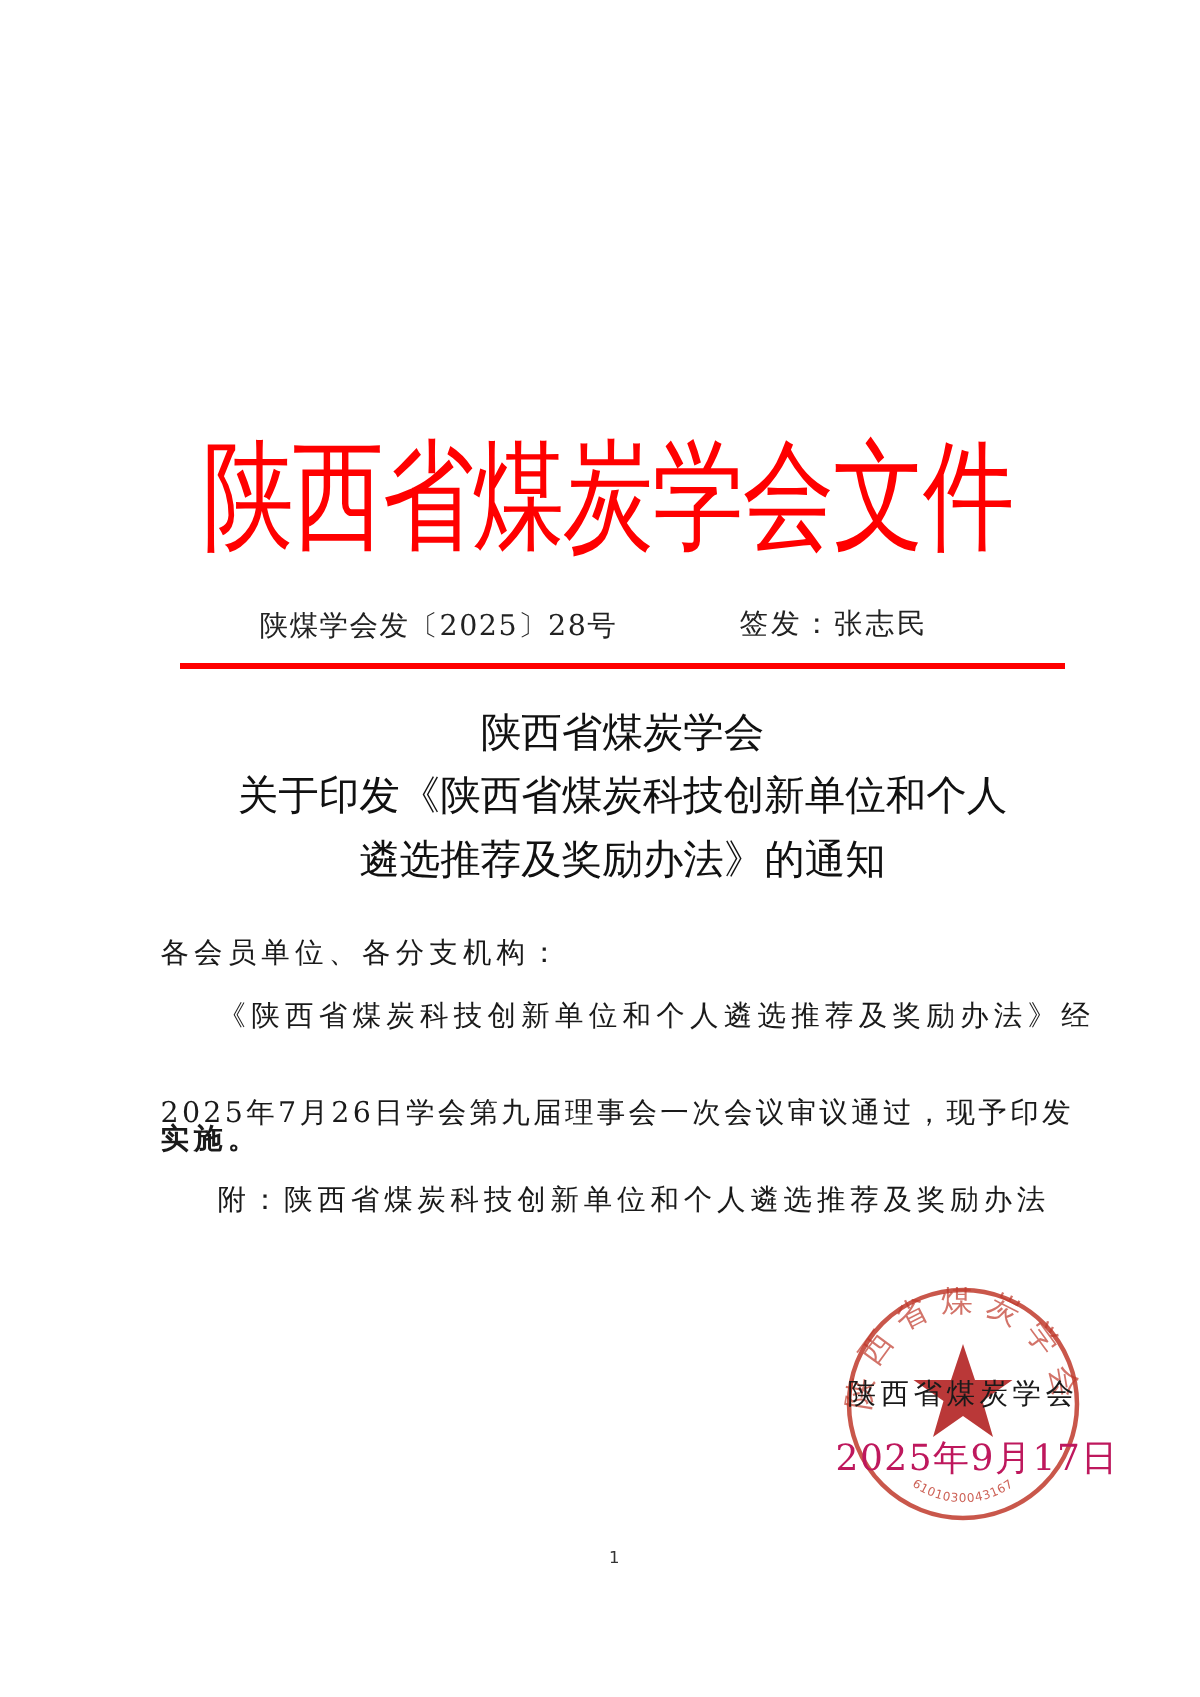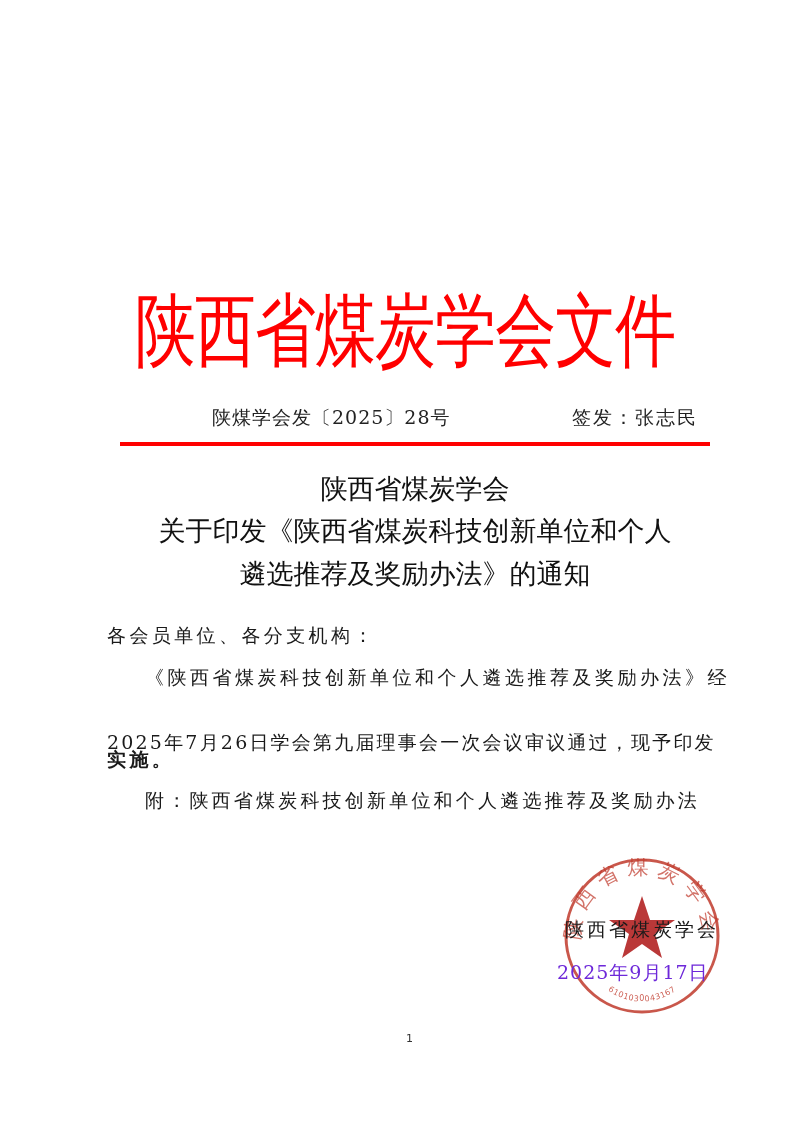--- a/index.html
+++ b/index.html
@@ -7,23 +7,23 @@
          font-family: "DejaVu Serif", "Liberation Serif", serif; color: #111; }
   .page { position: absolute; left: 0; top: 0; width: 692px; height: 1131px; background: #fff; }
 
   .red-title { position: absolute; left: 135px; top: 276px; width: 565px; height: 110px;
                color: #ff0000; font-family: "DejaVu Serif", "Liberation Serif", serif;
                font-size: 80px; line-height: 110px; white-space: nowrap;
                letter-spacing: -1px; }
   .red-title span.inner { display: inline-block; transform: scaleX(0.76); transform-origin: left center; }
 
   .doc-number-row { position: absolute; left: 173px; top: 402px; width: 480px; height: 30px;
-                    font-size: 19px; line-height: 30px; color: #222; white-space: nowrap; margin-left: 39px; }
+                    font-size: 19px; line-height: 30px; color: #222; white-space: nowrap; }
   .doc-number { position: absolute; left: 0; top: 0; letter-spacing: 1px; }
-  .signer { position: absolute; left: 360px; top: 0; letter-spacing: 2px; }
+  .signer { position: absolute; left: 320px; top: 0; letter-spacing: 2px; font-family: Liberation Serif, serif; }
 
   .red-rule { position: absolute; left: 120px; top: 442px; width: 590px; height: 4px; background: #ff0000; }
 
   .heading { position: absolute; left: 0; width: 830px; text-align: center;
              font-family: "DejaVu Sans", "Liberation Sans", sans-serif;
              font-size: 27px; line-height: 34px; color: #111; white-space: nowrap; }
   .h1 { top: 472px; }
   .h2 { top: 514px; }
   .h3 { top: 557px; }
 
@@ -31,22 +31,22 @@
                color: #1a1a1a; white-space: nowrap; letter-spacing: 3.4px; }
   .l1 { top: 620px; }
   .l2 { top: 662px; left: 145px; letter-spacing: 3.5px; }
   .l3 { top: 727px; letter-spacing: 2.2px; }
   .l4 { top: 744px; font-weight: bold; }
   .l5 { top: 785px; left: 145px; letter-spacing: 3.2px; text-align: right; }
 
   .stamp { position: absolute; left: 562px; top: 858px; width: 160px; height: 160px; }
   .sig-org { position: absolute; left: 565px; top: 914px; font-size: 19px; line-height: 30px;
              color: #1a1a1a; letter-spacing: 3px; white-space: nowrap; }
-  .sig-date { position: absolute; left: 557px; top: 957px; font-size: 19px; line-height: 30px;
-              color: #6d28d9; letter-spacing: 1px; white-space: nowrap; }
+  .sig-date { position: absolute; left: 557px; top: 957px; font-size: 24px; line-height: 30px;
+              color: #be185d; letter-spacing: 1px; white-space: nowrap; }
 
   .page-number { position: absolute; left: 406px; top: 1031px; font-size: 11px; line-height: 16px;
                  color: #333; font-family: "DejaVu Sans", sans-serif; }
 </style>
 </head>
 <body>
 
 <div class="page">
 
   <div class="red-title">

